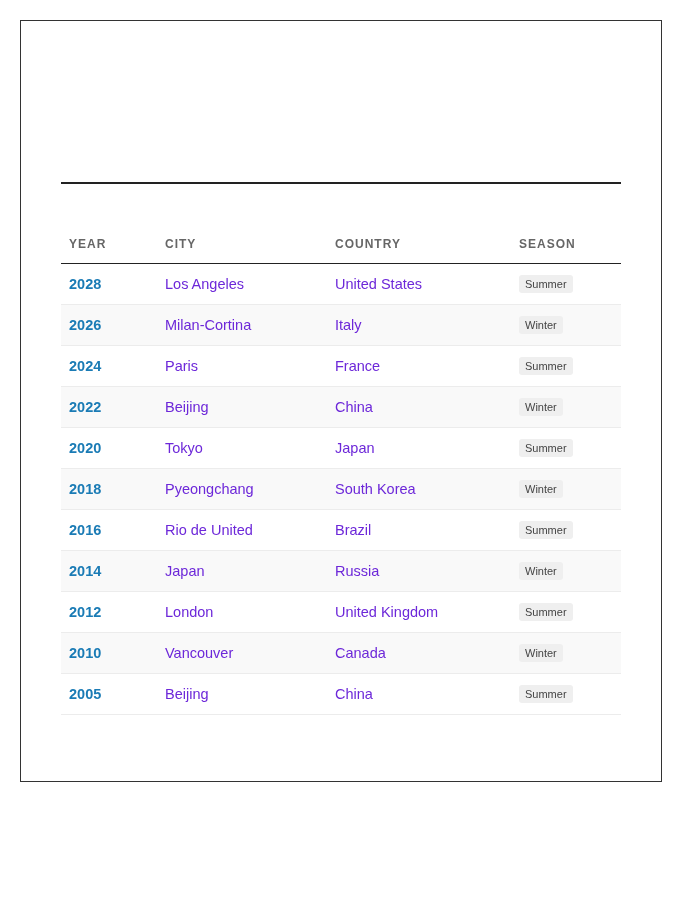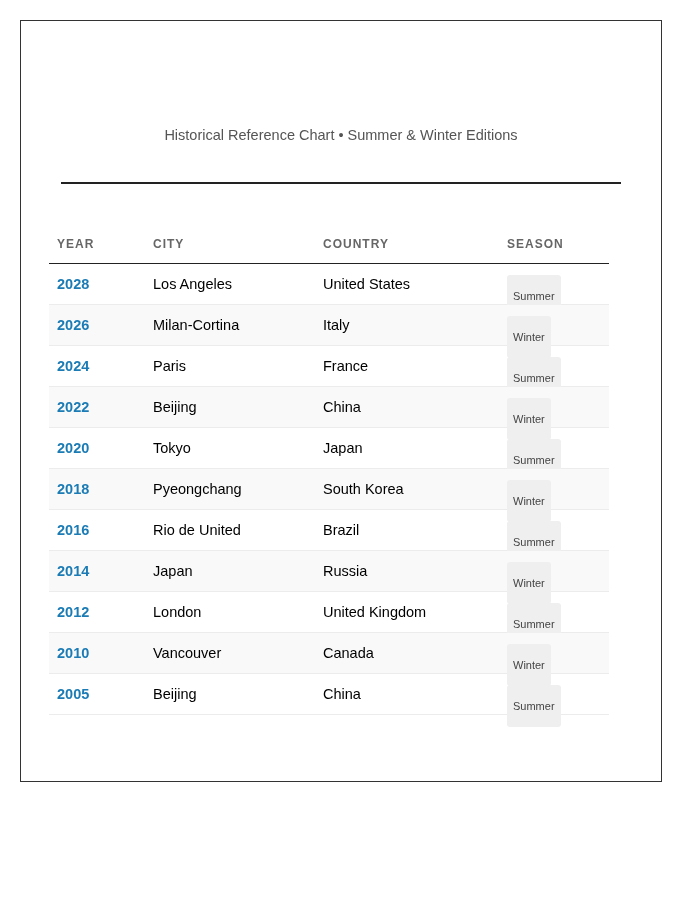--- a/index.html
+++ b/index.html
@@ -15,50 +15,49 @@
       letter-spacing: 0px;
     }
     .subtitle {
       position: absolute; left: 0; right: 0; top: 106px;
       text-align: center; font-size: 14.5px; color: #555;
     }
     .divider {
       position: absolute; left: 40px; top: 161px; width: 560px; height: 2px; background: #222;
     }
     .table {
-      position: absolute; left: 28px; top: 208px; width: 560px;
+      position: absolute; left: 40px; top: 208px; width: 560px;
       border-collapse: collapse;
     }
     .thead-row {
       height: 34px; border-bottom: 1px solid #222; position: relative;
     }
     .th {
       position: absolute; top: 8px; font-size: 12px; font-weight: bold; color: #666; letter-spacing: 1px;
     }
     .row {
       height: 40px; border-bottom: 1px solid #ececec; position: relative;
     }
     .row.striped { background: #f9f9f9; }
-    .cell { position: absolute; top: 12px; font-size: 14.5px; color: #000000; }
+    .cell { position: absolute; top: 12px; font-size: 14.5px; color: #6d28d9; }
     .c-year { left: 8px; }
     .c-city { left: 104px; }
     .c-country { left: 274px; }
     .c-season { left: 458px; }
     .year { font-weight: bold; color: #1a7bb5; }
     .badge {
       position: absolute; top: 11px; left: 458px;
       font-size: 11px; color: #444; background: #efefef;
-      padding: 14px 6px; border-radius: 3px; line-height: 14px;
+      padding: 2px 6px; border-radius: 3px; line-height: 14px;
     }
   </style>
 </head>
 <body>
 
 <div class="card">
-  <div class="subtitle">Historical Reference Chart • Summer &amp; Winter Editions</div>
   <div class="divider"></div>
 
   <div class="table">
     <div class="thead-row">
       <span class="th c-year">YEAR</span>
       <span class="th c-city">CITY</span>
       <span class="th c-country">COUNTRY</span>
       <span class="th c-season">SEASON</span>
     </div>
     <div id="rows">

